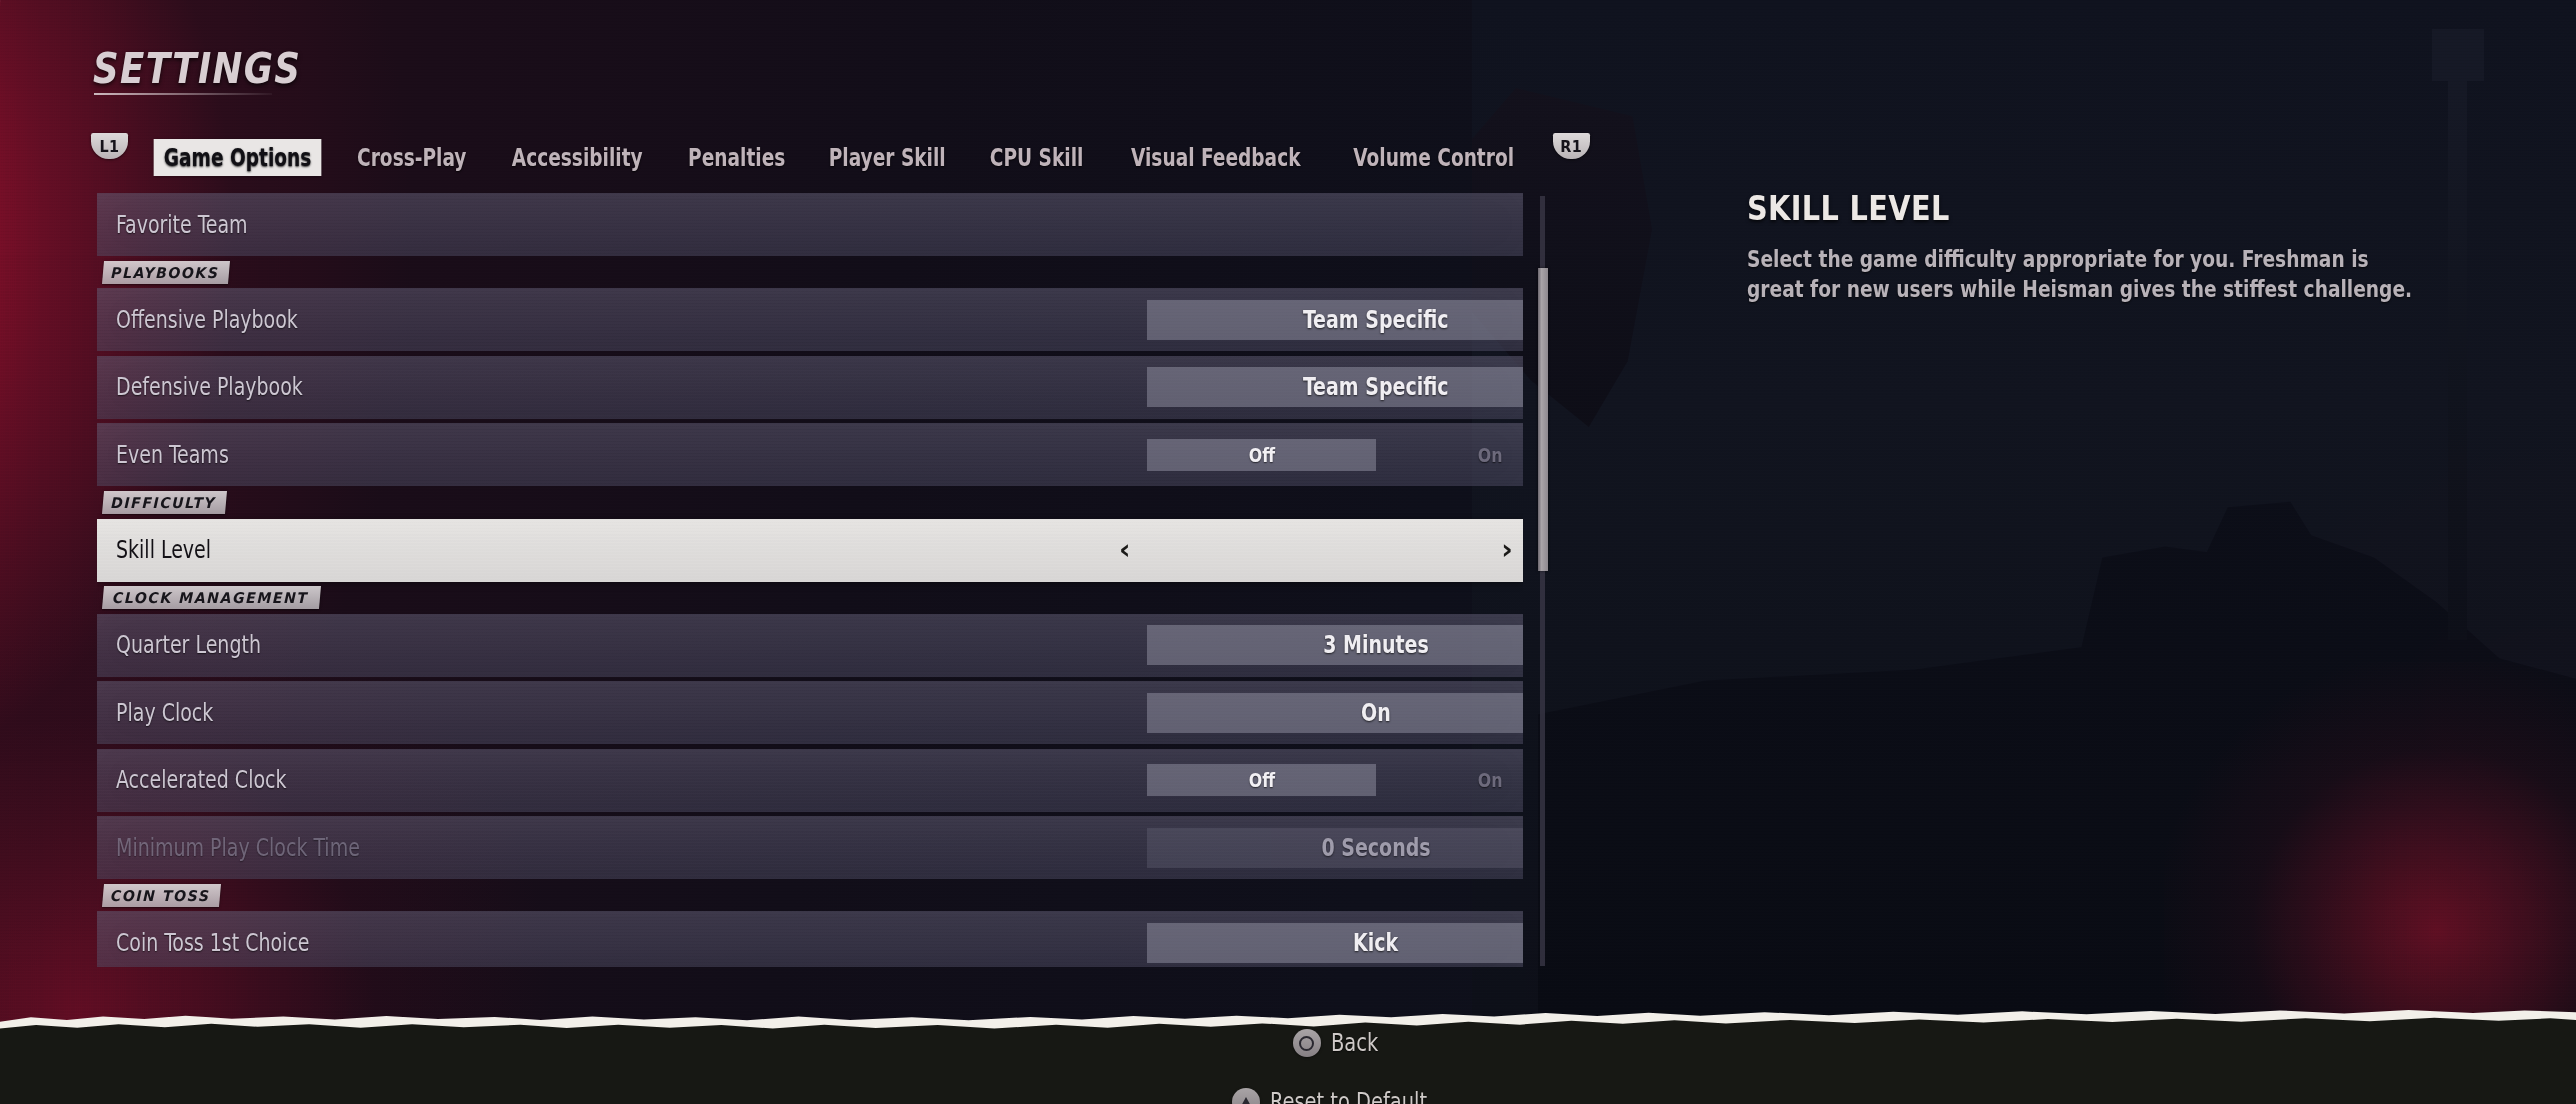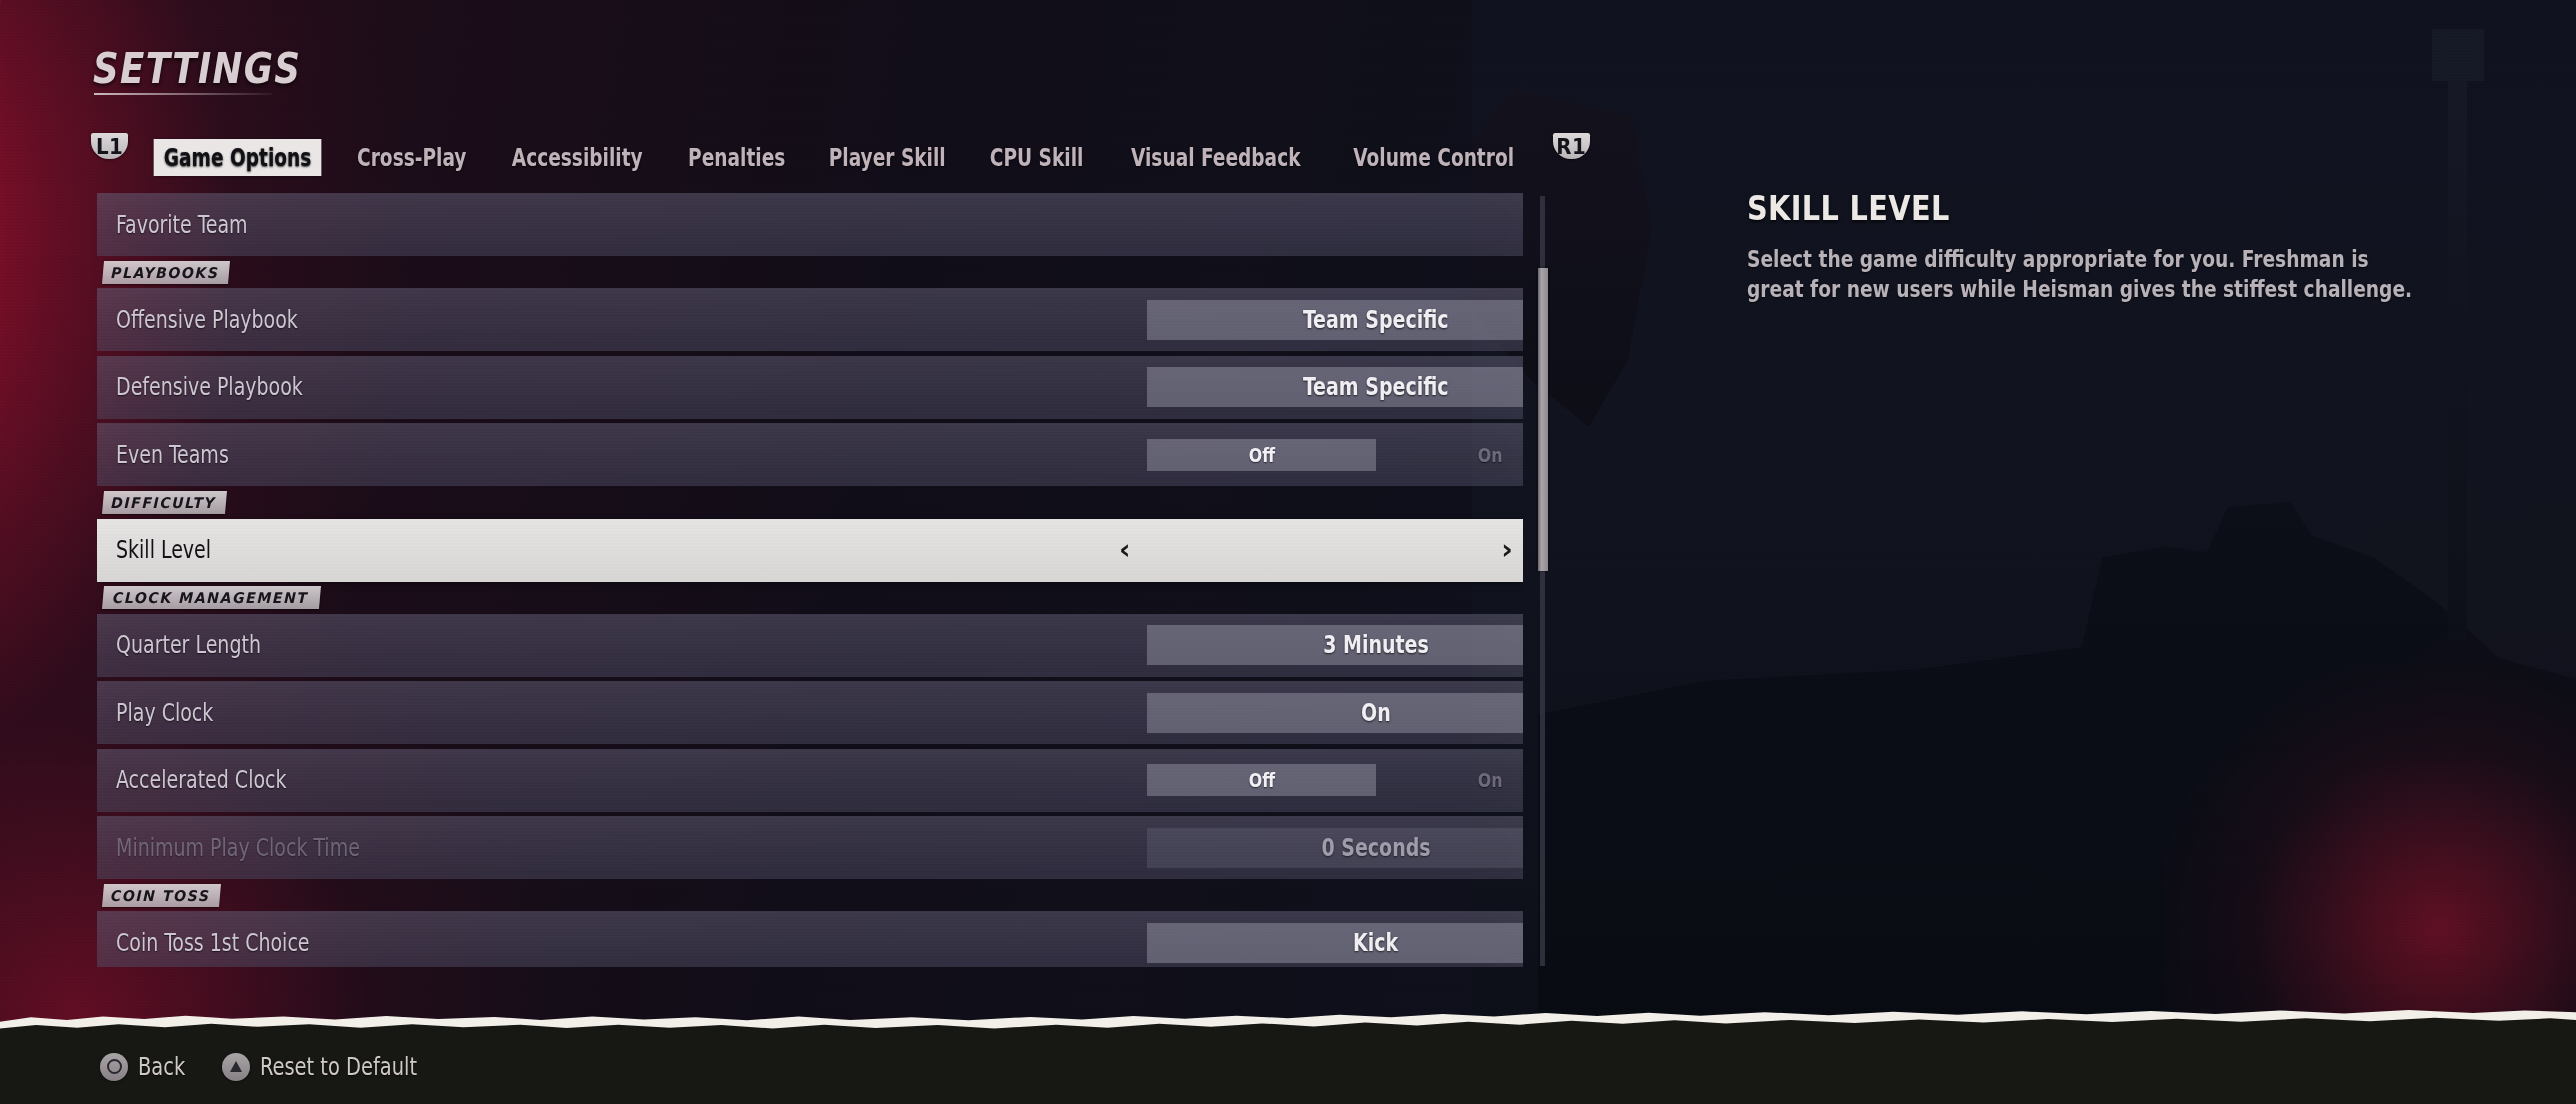--- a/index.html
+++ b/index.html
@@ -76,21 +76,21 @@
   
   #tabbar{
     position:absolute; left:91px; top:127px; height:38px;
     display:flex; align-items:center; gap:0;
   }
   .bumper{
     width:37px; height:26px; flex:0 0 auto;
     background:linear-gradient(180deg,#ddd9da,#b9b4b6);
     border-radius:2.2px 2.2px 17.7px 17.7px;
     display:flex; align-items:center; justify-content:center;
-    color:#15131a; font-weight:bold; font-size:22px;
+    color:#15131a; font-weight:bold; font-size:16px;
     font-family:"DejaVu Sans Condensed","Liberation Sans", sans-serif;
     letter-spacing:0.4px;
     box-shadow:0 0.7px 2.9px rgba(0,0,0,.6);
   }
   .tabs{ display:flex; align-items:center;margin-top:23px; }
   .tab{
     font-family:"DejaVu Sans Condensed","Liberation Sans", sans-serif;
     font-size:24px; font-weight:bold;
     color:#bfb3b9; padding:4.4px 13.2px; white-space:nowrap;
     transform:scaleX(.86); transform-origin:center;
@@ -243,21 +243,21 @@
       12% 68%, 14% 76%, 16% 68%, 18% 75%, 20.2% 69%, 22% 77%, 24% 69%, 26% 76%,
       28% 70%, 30% 78%, 32% 69%, 34% 77%, 36.4% 70%, 38.6% 78%, 41% 69%, 43% 76%,
       45% 67%, 47% 74%, 49% 66%, 51% 73%, 53% 64%, 55% 71%, 57% 62%, 59% 69%,
       61% 60%, 63% 67%, 65% 59%, 67% 66%, 69.5% 58%, 72% 65%, 74.5% 57%, 77% 64%,
       79.5% 56%, 82% 63%, 84.5% 55%, 87% 62%, 89.5% 54%, 92% 61%, 94.5% 53%,
       97% 60%, 99% 54%, 100% 58%, 100% 100%, 0% 100%);
   }
   #footer{
     position:absolute; left:0; top:1029px; width:2576px; height:75px;
     background:#171814;
-    display:flex; align-items:center; padding-left:100px; gap:31px;
+    display:flex; align-items:center; padding-left:100px; gap:31px;flex-direction:column;
   }
   .fbtn{ display:flex; align-items:center; gap:10.3px; }
   .fbtn .glyph{
     width:28px; height:28px; border-radius:50%;
     background:linear-gradient(180deg,#a9a4a6,#868084);
     display:flex; align-items:center; justify-content:center;
     color:#23212a; font-size:16px; line-height:1;
     box-shadow:0 0.7px 2.2px rgba(0,0,0,.6);
   }
   .fbtn .glyph.circle:after{

